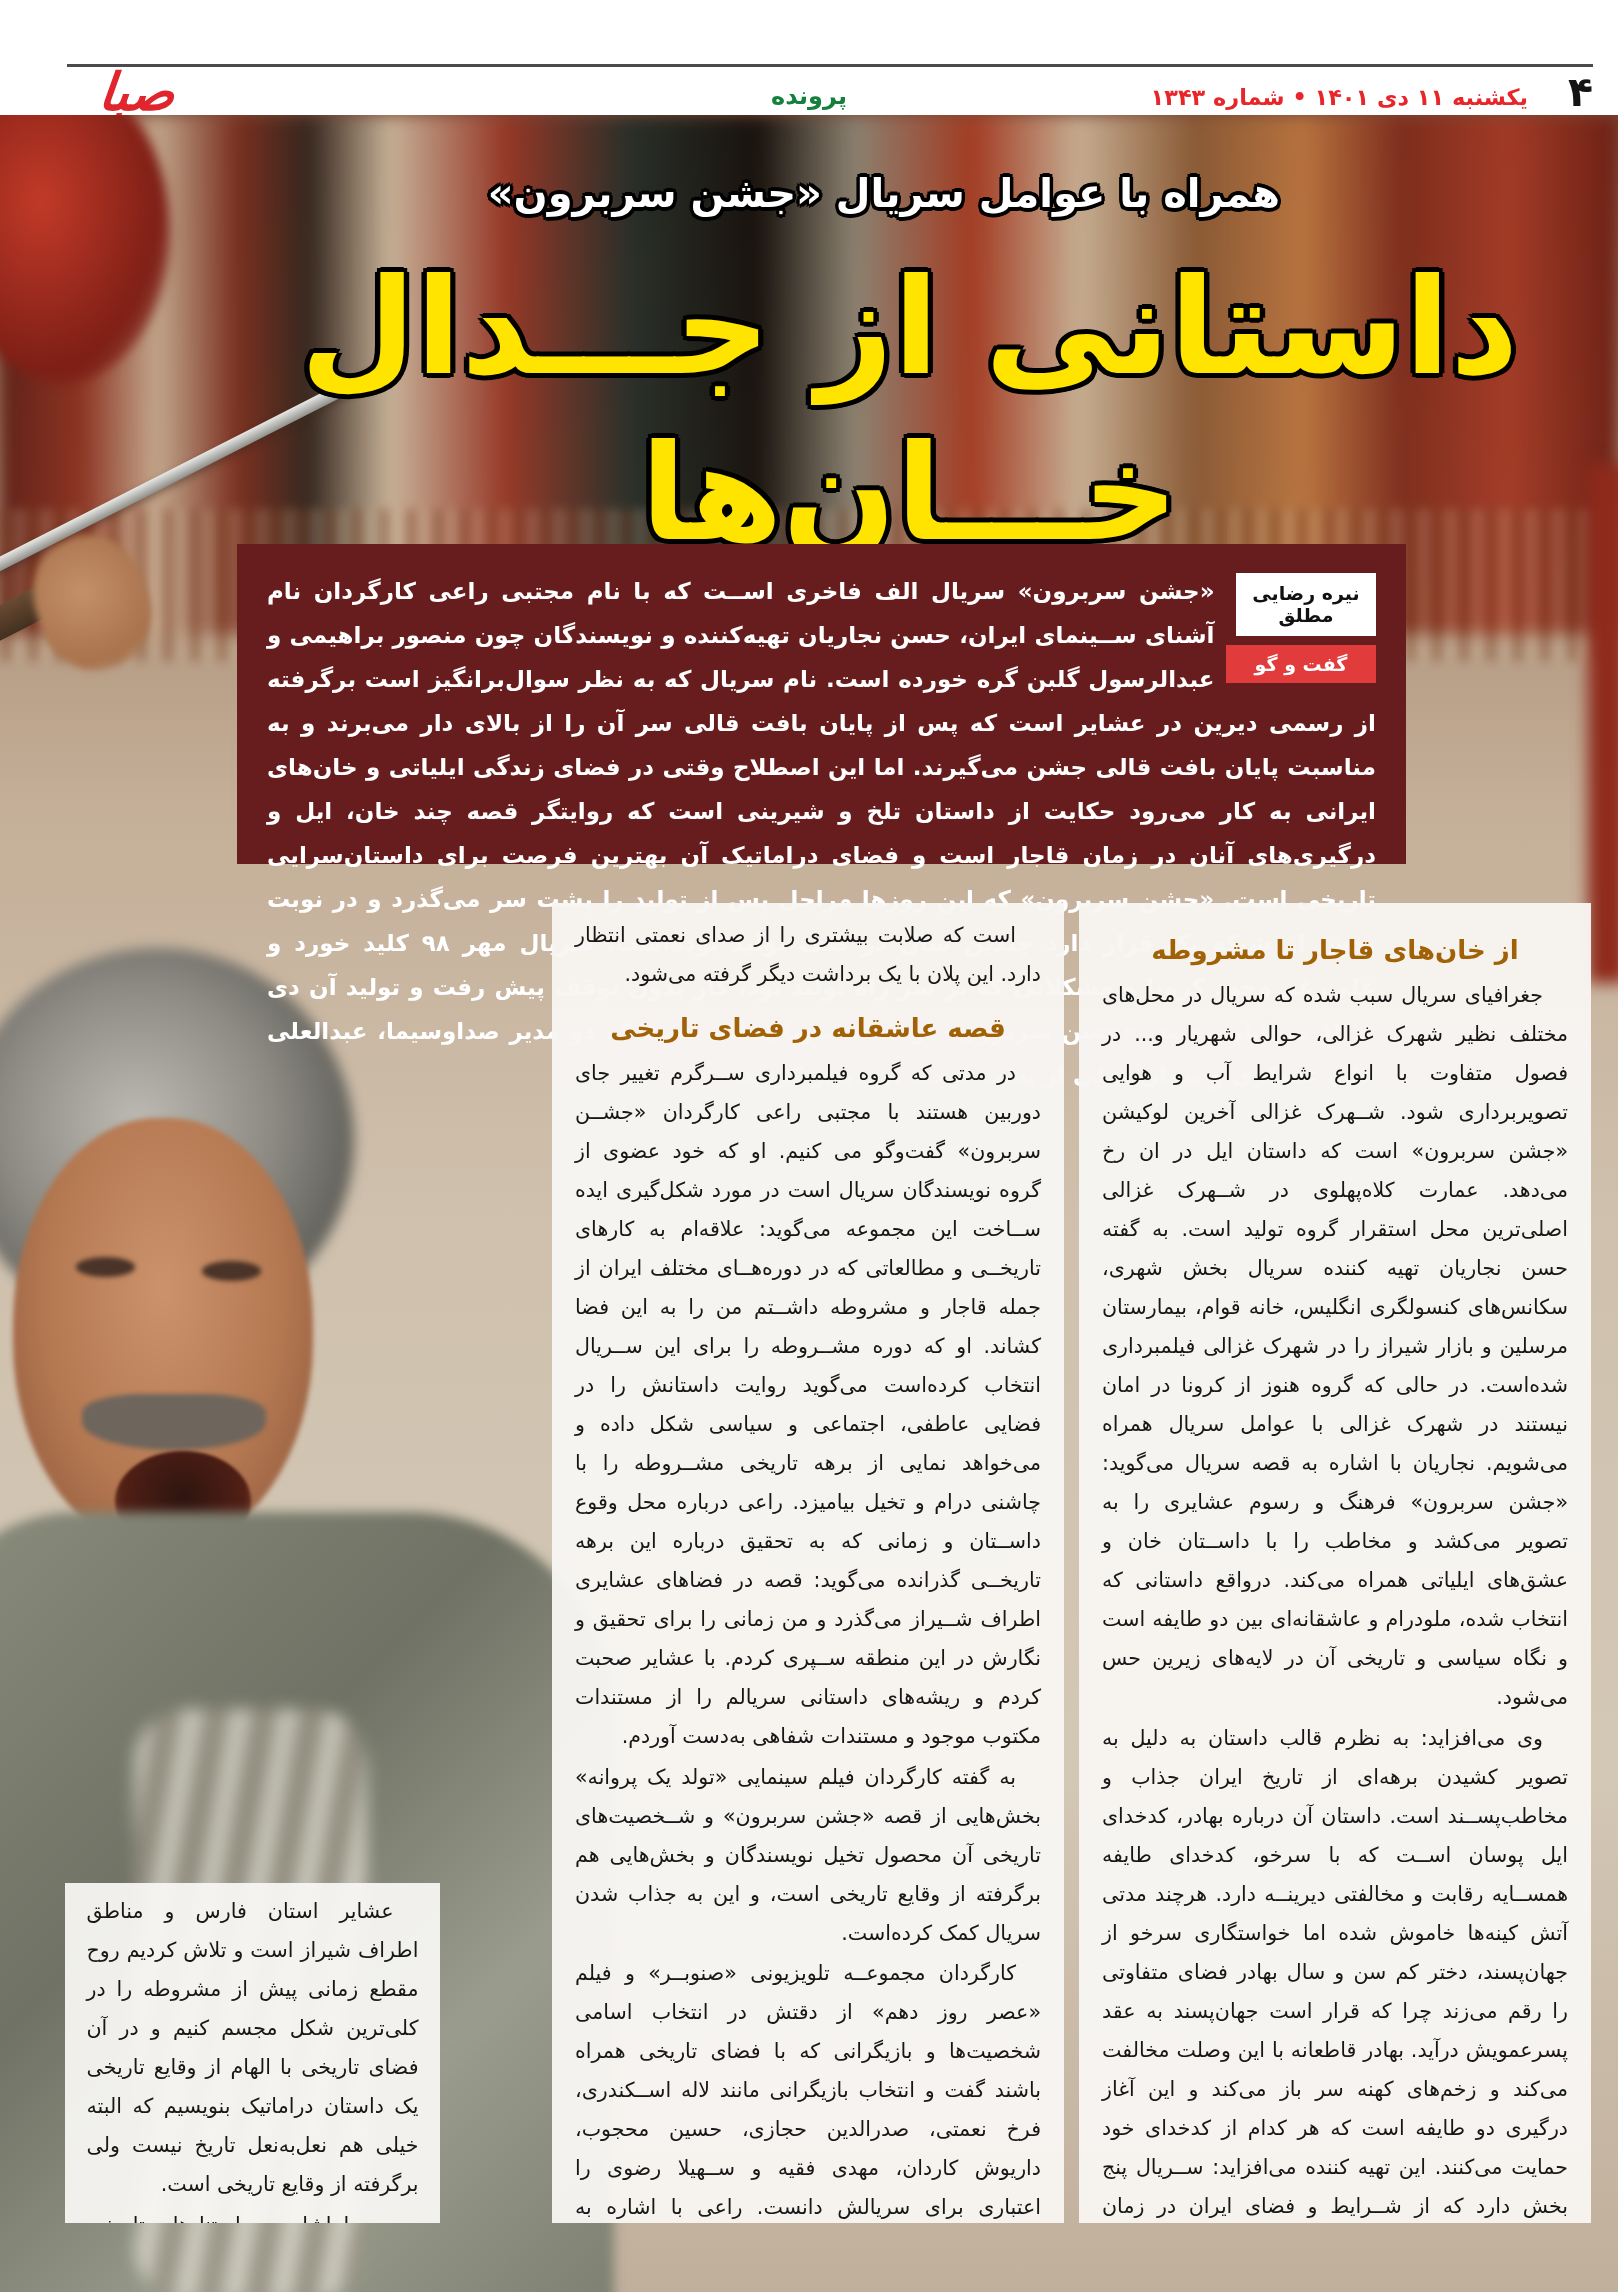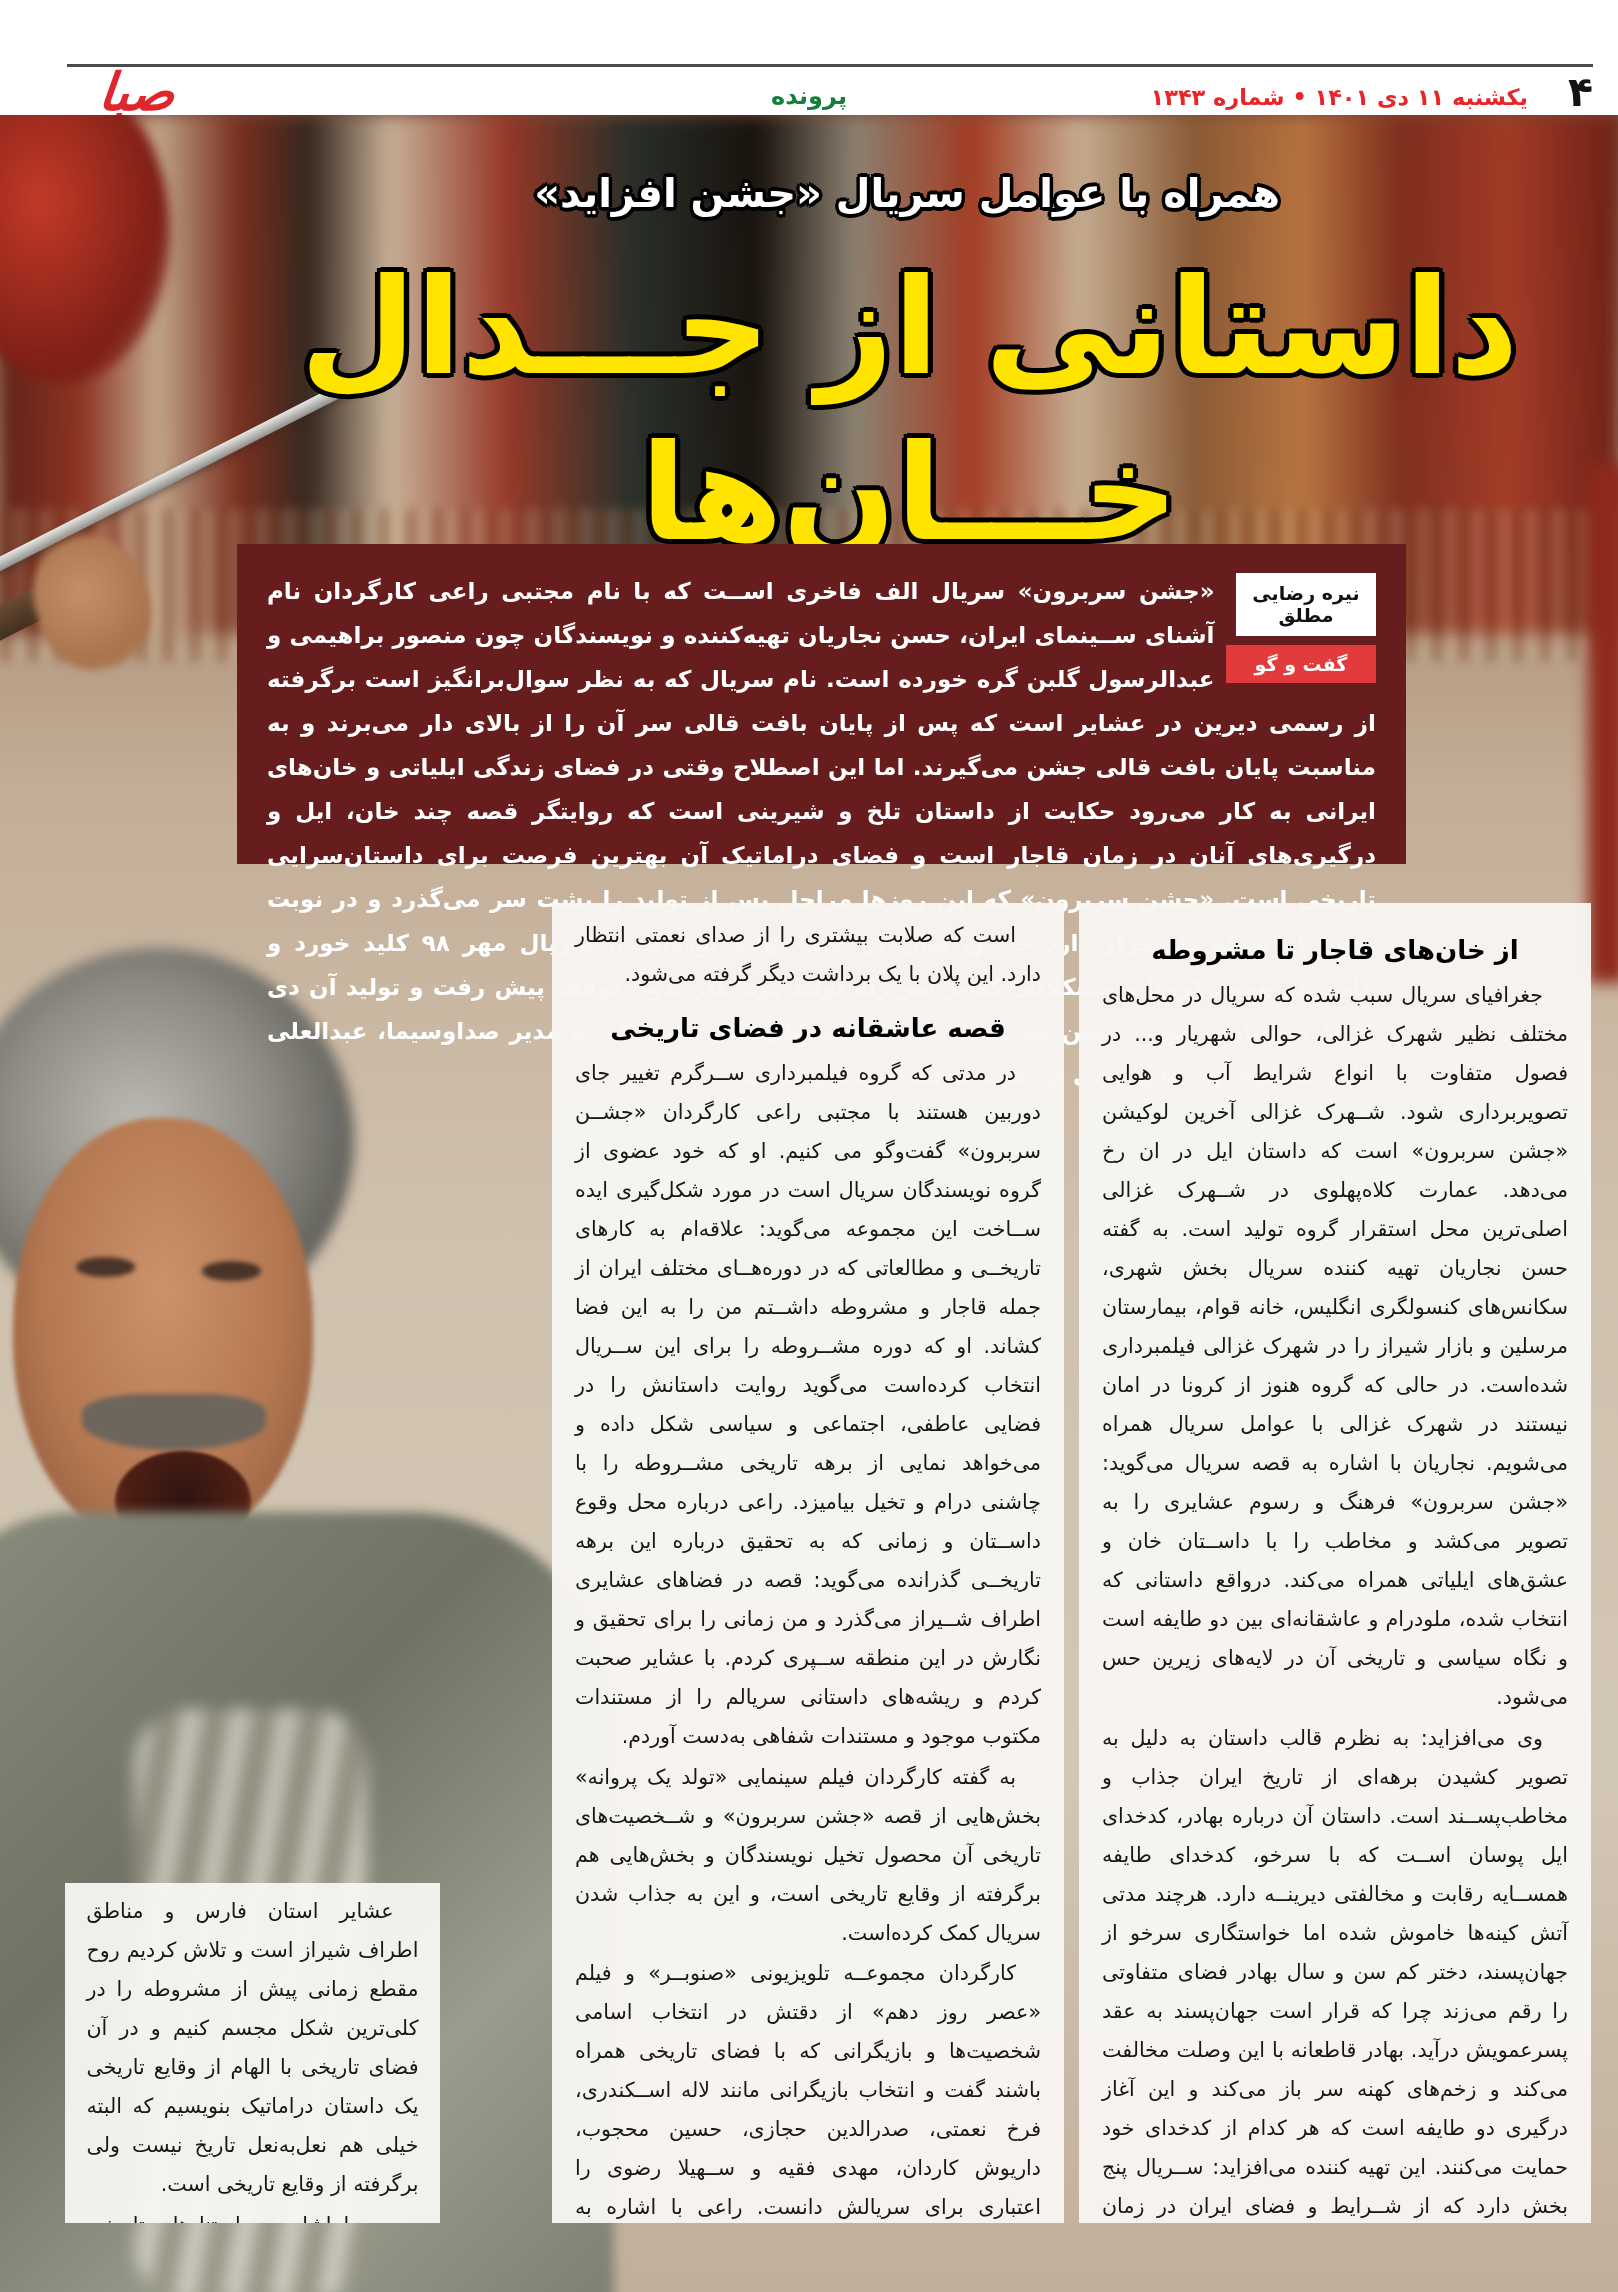--- a/index.html
+++ b/index.html
@@ -58,21 +58,21 @@
   .reporter-block{float:right;width:140px;margin:3.6px 0 9px 21.5px;text-align:center;}
   .reporter-name{background:#ffffff;color:#111111;font-size:19px;font-weight:bold;padding:9.9px 5.4px;}
   .reporter-tag{background:#e23b3b;color:#ffffff;font-size:19px;font-weight:bold;padding:8px 22px;margin-top:9px;width:106px;margin-left:auto;margin-right:auto;}
   
   .col{position:absolute;top:903px;height:1320px;width:512px;box-sizing:border-box;overflow:hidden;
     background:rgba(248,246,243,.96);padding:12.5px 23px;}
   .col-right{right:27px;} .col-middle{right:554px;}
   .left-box{position:absolute;left:65px;top:1883px;width:375px;height:340px;box-sizing:border-box;overflow:hidden;
     background:rgba(248,246,243,.94);padding:9px 21.5px;}
   .body-p{font-size:20.6px;line-height:39px;color:#171717;text-align:justify;text-indent:25px;margin:0 0 1.8px 0;}
-  .h-red{color:#000000;font-size:26px;font-weight:bold;text-align:center;margin:19.7px 0 10.7px 0;}
+  .h-red{color:#a16207;font-size:26px;font-weight:bold;text-align:center;margin:19.7px 0 10.7px 0;}
 </style>
 </head>
 <body>
 
 <div class="page">
 
   <div class="head-rule"></div>
   <div class="page-num">۴</div>
   <div class="date-line">یکشنبه ۱۱ دی ۱۴۰۱ • شماره ۱۳۴۳</div>
   <div class="section-tag">پرونده</div>
@@ -94,21 +94,21 @@
     <div class="ph ph-hair"></div>
     <div class="ph ph-face"></div>
     <div class="ph ph-brow b1"></div>
     <div class="ph ph-brow b2"></div>
     <div class="ph ph-mustache"></div>
     <div class="ph ph-mouth"></div>
     <div class="ph ph-body"></div>
     <div class="ph ph-shirt"></div>
   </div>
 
-  <div class="kicker">همراه با عوامل سریال «جشن افزاید»</div>
+  <div class="kicker">همراه با عوامل سریال «جشن سربرون»</div>
   <div class="main-title">داستانی از جـــدال خـــان‌ها</div>
 
   <div class="lead-box">
     <div class="reporter-block">
       <div class="reporter-name">نیره رضایی مطلق</div>
       <div class="reporter-tag">گفت و گو</div>
     </div>
     <p class="lead-text">«جشن سربرون» سریال الف فاخری اســت که با نام مجتبی راعی کارگردان نام آشنای ســینمای ایران، حسن نجاریان تهیه‌کننده و نویسندگان چون منصور براهیمی و عبدالرسول گلبن گره خورده است. نام سریال که به نظر سوال‌برانگیز است برگرفته از رسمی دیرین در عشایر است که پس از پایان بافت قالی سر آن را از بالای دار می‌برند و به مناسبت پایان بافت قالی جشن می‌گیرند. اما این اصطلاح وقتی در فضای زندگی ایلیاتی و خان‌های ایرانی به کار می‌رود حکایت از داستان تلخ و شیرینی است که روایتگر قصه چند خان، ایل و درگیری‌های آنان در زمان قاجار است و فضای دراماتیک آن بهترین فرصت برای داستان‌سرایی تاریخی است. «جشن سربرون» که این روزها مراحل پس از تولید را پشت سر می‌گذرد و در نوبت پخش از شبکه یک قرار دارد چندین سال در صف تولید بوده‌است. سریال مهر ۹۸ کلید خورد و علی‌رغم وجود کرونا و مشکلاتی که بر سر راه تولید بود، کار بدون توقف پیش رفت و تولید آن دی ۱۴۰۰ به پایان رسید. «جشن سربرون» از جمله سریال‌هایی است که دو مدیر صداوسیما، عبدالعلی علی عسکری و پیمان جبلی از پشت صحنه آن دیدار کردند.</p>
   </div>
 

